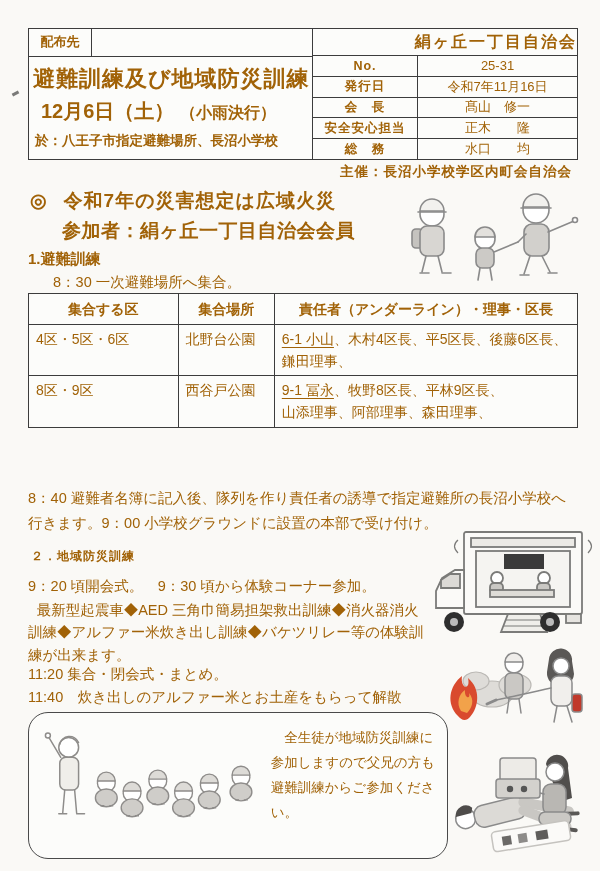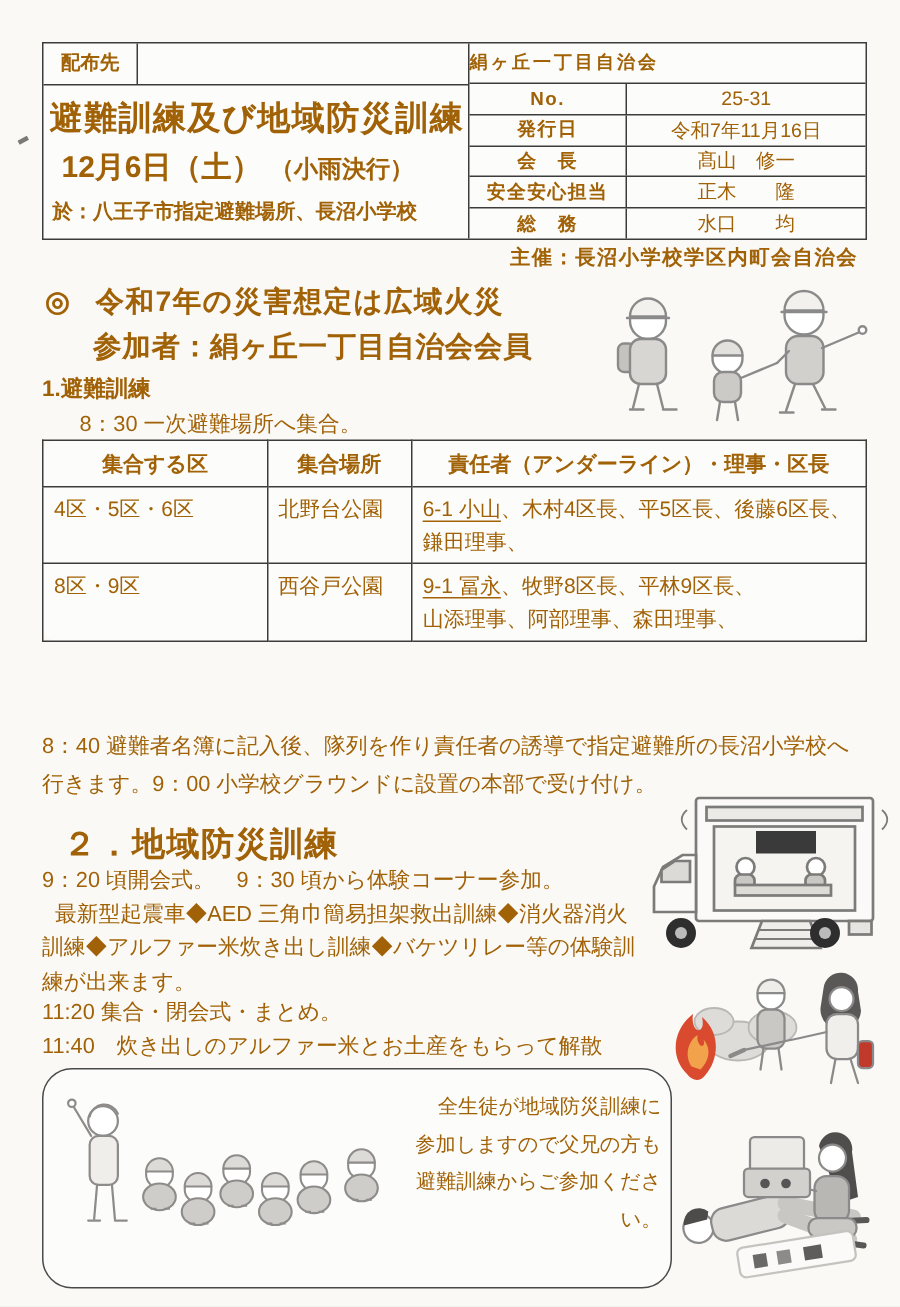--- a/index.html
+++ b/index.html
@@ -14,21 +14,21 @@
             flex-direction:column;box-sizing:border-box;}
   .dist-row{display:flex;border-bottom:1.6px solid #3c3c3c;height:27px;}
   .dist-label{width:62px;border-right:1.6px solid #3c3c3c;text-align:center;
               font-size:13px;font-weight:700;line-height:26px;}
   .dist-value{padding-left:9px;font-size:13.5px;font-weight:700;line-height:26px;letter-spacing:1px;}
   .doc-title{font-size:22px;font-weight:900;padding:7px 0 0 4px;letter-spacing:1px;white-space:nowrap;}
   .date-line{font-size:20px;font-weight:700;padding:4px 0 0 12px;white-space:nowrap;}
   .date-note{font-size:16px;font-weight:600;}
   .venue{font-size:13.5px;font-weight:700;padding:7px 0 0 6px;white-space:nowrap;}
   .hdr-right{flex:1;display:flex;flex-direction:column;}
-  .assoc{height:26px;line-height:25px;text-align:left;font-size:12px;font-weight:700;
+  .assoc{height:26px;line-height:25px;text-align:right;font-size:16px;font-weight:700;
          border-bottom:1.6px solid #3c3c3c;letter-spacing:2px;}
   .info-row{flex:1;display:flex;border-bottom:1.6px solid #3c3c3c;}
   .info-row:last-child{border-bottom:none;}
   .info-label{width:104px;border-right:1.6px solid #3c3c3c;font-size:12.5px;
               display:flex;align-items:center;justify-content:center;letter-spacing:1px;font-weight:600;}
   .info-value{flex:1;font-size:13px;display:flex;align-items:center;justify-content:center;}
   
   .organizer{top:163px;left:0;width:572px;text-align:right;font-size:13.5px;font-weight:600;letter-spacing:1px;}
   .mark-line{top:188px;left:30px;font-size:19px;font-weight:800;letter-spacing:1px;}
   .mark-line .mark{margin-right:16px;}
@@ -39,29 +39,29 @@
   table.assembly{position:absolute;left:28px;top:293px;width:550px;border-collapse:collapse;
                  background:#fcfcfa;table-layout:fixed;border-radius:12px;}
   table.assembly th,table.assembly td{border:1.5px solid #3c3c3c;font-size:14px;
                  padding:3px 7px;vertical-align:top;line-height:1.58;}
   table.assembly th{font-weight:700;text-align:center;padding:4px 2px;}
   .col-wards{width:146px;} .col-place{width:94px;} .col-resp{width:296px;}
   .u{text-decoration:underline;text-underline-offset:3px;}
   .prewrap{white-space:pre-wrap;}
   
   .procedure{top:486px;left:28px;width:549px;font-size:14.5px;line-height:1.7;}
-  .sec2-title{top:548px;left:42px;font-size:22px;font-weight:700;letter-spacing:1px;}
+  .sec2-title{top:548px;left:31px;font-size:12px;font-weight:700;letter-spacing:1px;}
   .opening{top:577px;left:28px;font-size:14.5px;}
   .activities{top:599px;left:28px;width:404px;font-size:14.5px;line-height:1.55;text-indent:0.6em;}
   .closing{top:665px;left:28px;font-size:14.5px;}
   .dismissal{top:688px;left:28px;font-size:14.5px;}
   
   .note-box{left:28px;top:712px;width:420px;height:147px;border:1.6px solid #4a4a4a;
             border-radius:20px;background:#fcfcfa;display:flex;box-sizing:border-box;}
-  .note-text{width:172px;padding:13px 6px 0 0;font-size:13.5px;line-height:1.85;text-indent:1em;text-align:right;}
+  .note-text{width:172px;padding:13px 6px 0 0;font-size:13.5px;line-height:1.85;text-indent:1em;}
   .scan-mark{left:12px;top:92px;width:7px;height:3px;background:#7a7a78;transform:rotate(-28deg);}
   svg{display:block;}
 </style>
 </head>
 <body>
 
 <div class="page">
 
   <div class="abs scan-mark"></div>
 

